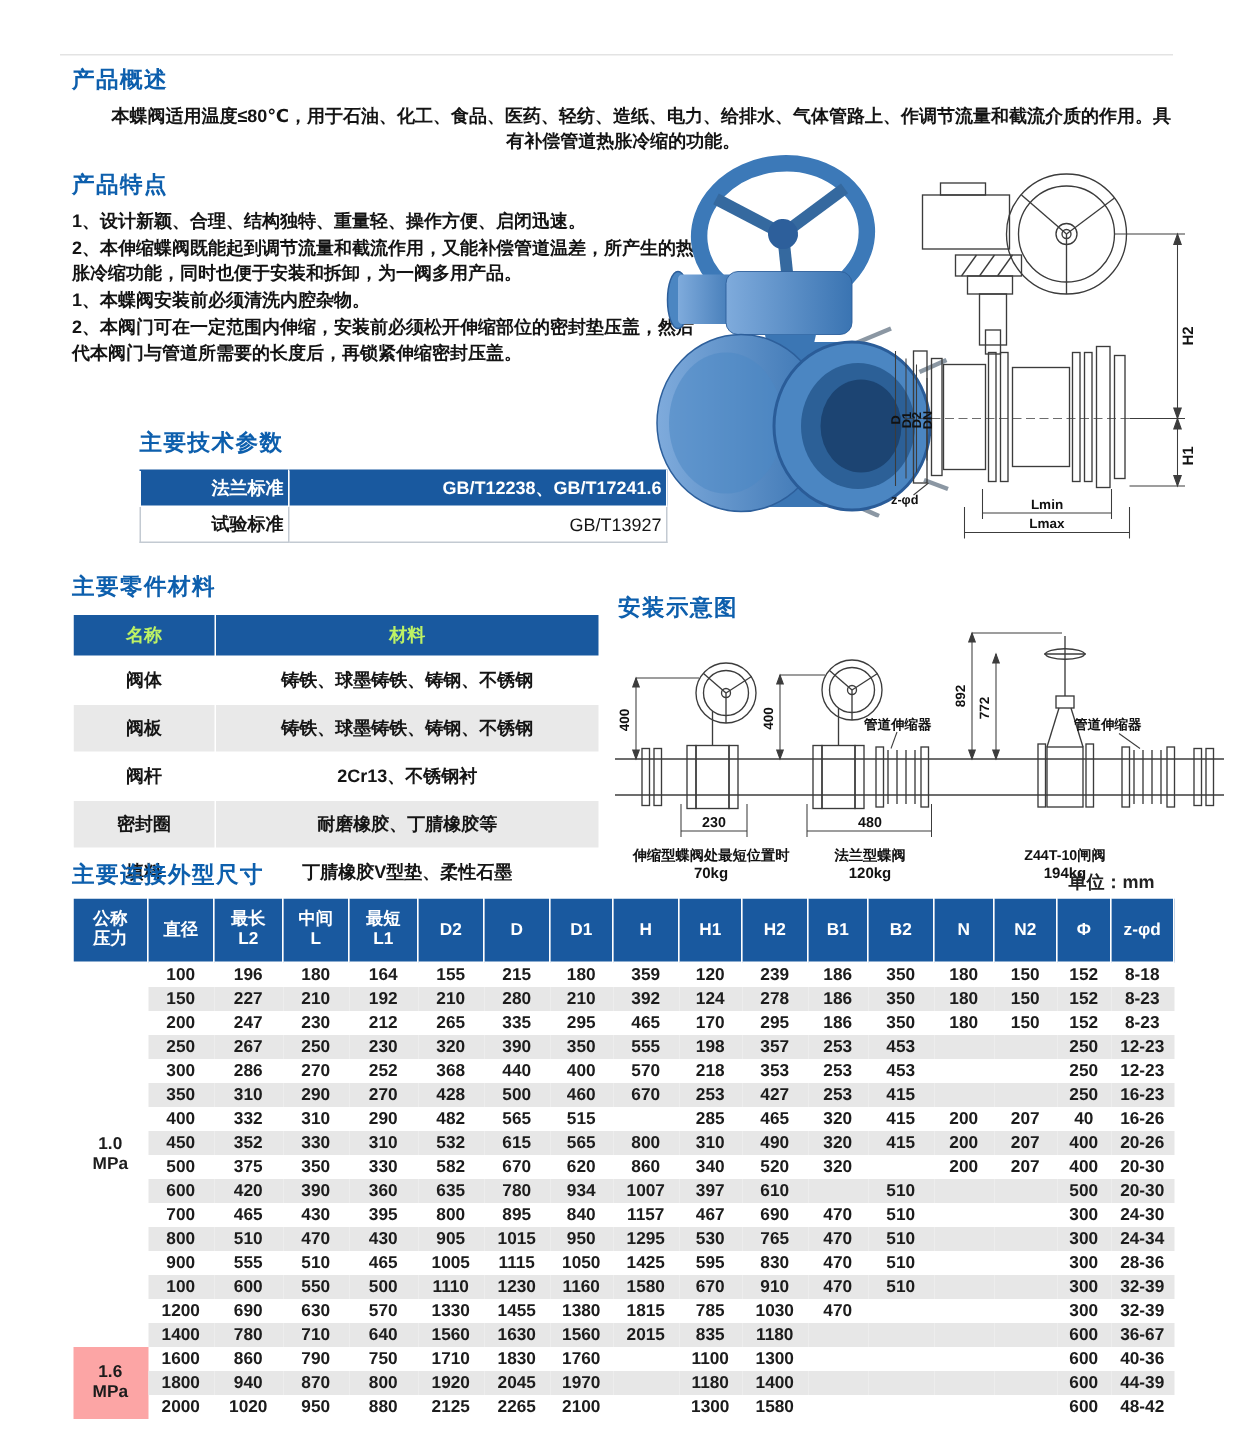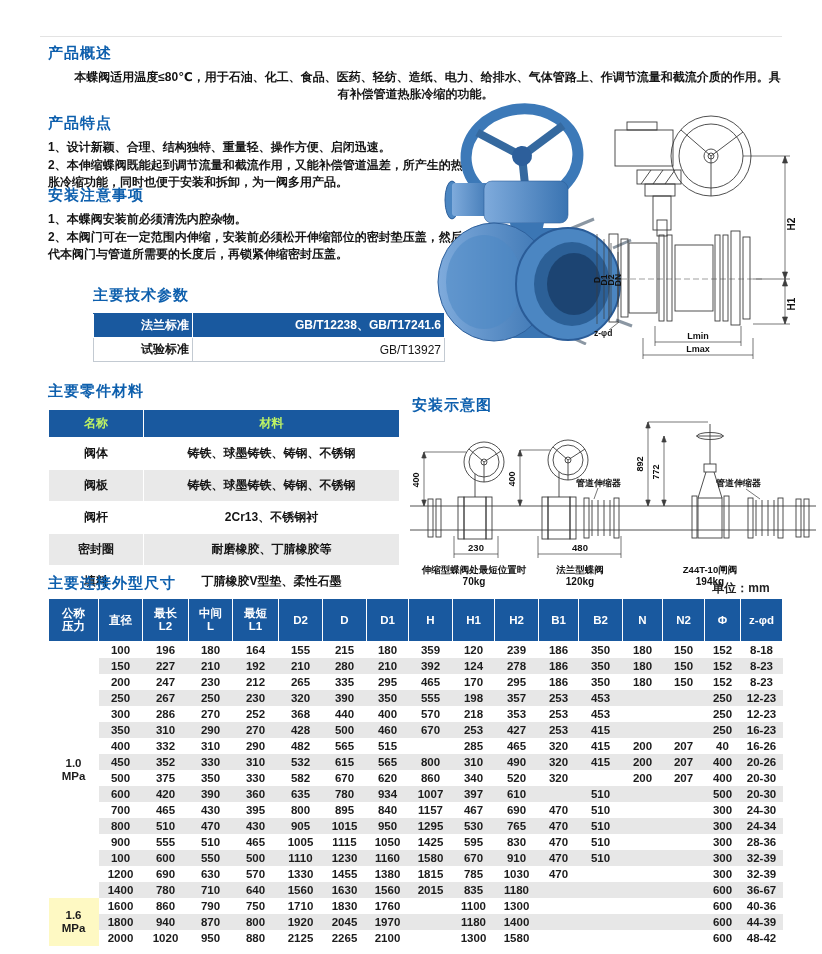--- a/index.html
+++ b/index.html
@@ -26,21 +26,21 @@
   table.mat td{height:29px;border:1px solid #fff;font-weight:bold;}
   table.mat tbody tr:nth-child(even) td{background:#e9e9e9;}
 
   
   table.dims{border-collapse:collapse;width:734px;table-layout:fixed;font-size:11.5px;text-align:center;}
   table.dims th{background:var(--hblue,#19599f);color:#fff;border:1px solid #fff;height:42px;
                 line-height:13px;padding:0;font-size:11.5px;font-weight:bold;}
   table.dims td{height:16px;padding:0;font-weight:bold;color:#1c1c1c;}
   table.dims tr.alt td{background:#e7e7e7;}
   table.dims td.pcell{background:#fff;line-height:13px;}
-  table.dims td.p1{background:#fef9c3;}
+  table.dims td.p1{background:#fca5a5;}
 
   svg text{font-family:"Liberation Sans","DejaVu Sans",sans-serif;}
   .drawline{stroke:#3c3c3c;fill:none;stroke-width:0.9;}
   .dimline{stroke:#3c3c3c;fill:none;stroke-width:0.7;}
   .dimtext{fill:#111;font-weight:bold;}
 </style>
 </head>
 <body>
 
 <div class="abs hairline" style="left:40px;top:36px;width:742px;"></div>
@@ -52,21 +52,20 @@
 
 <div class="abs" style="left:48px;top:114px;width:420px;">
   <div class="sec-title">产品特点</div>
   <div class="para" style="margin-top:6px;">
       <div class="pline">1、设计新颖、合理、结构独特、重量轻、操作方便、启闭迅速。</div>
       <div class="pline">2、本伸缩蝶阀既能起到调节流量和截流作用，又能补偿管道温差，所产生的热胀冷缩功能，同时也便于安装和拆卸，为一阀多用产品。</div>
     </div>
 </div>
 
 <div class="abs" style="left:48px;top:186px;width:420px;">
-  <div class="sec-title">安装注意事项</div>
   <div class="para" style="margin-top:6px;">
       <div class="pline">1、本蝶阀安装前必须清洗内腔杂物。</div>
       <div class="pline">2、本阀门可在一定范围内伸缩，安装前必须松开伸缩部位的密封垫压盖，然后代本阀门与管道所需要的长度后，再锁紧伸缩密封压盖。</div>
     </div>
 </div>
 
 <div class="abs" style="left:48px;top:286px;width:360px;margin-left:45px;">
   <div class="sec-title">主要技术参数</div>
   <table class="tparams" style="margin-top:8px;">
     <tbody id="tech-body">

